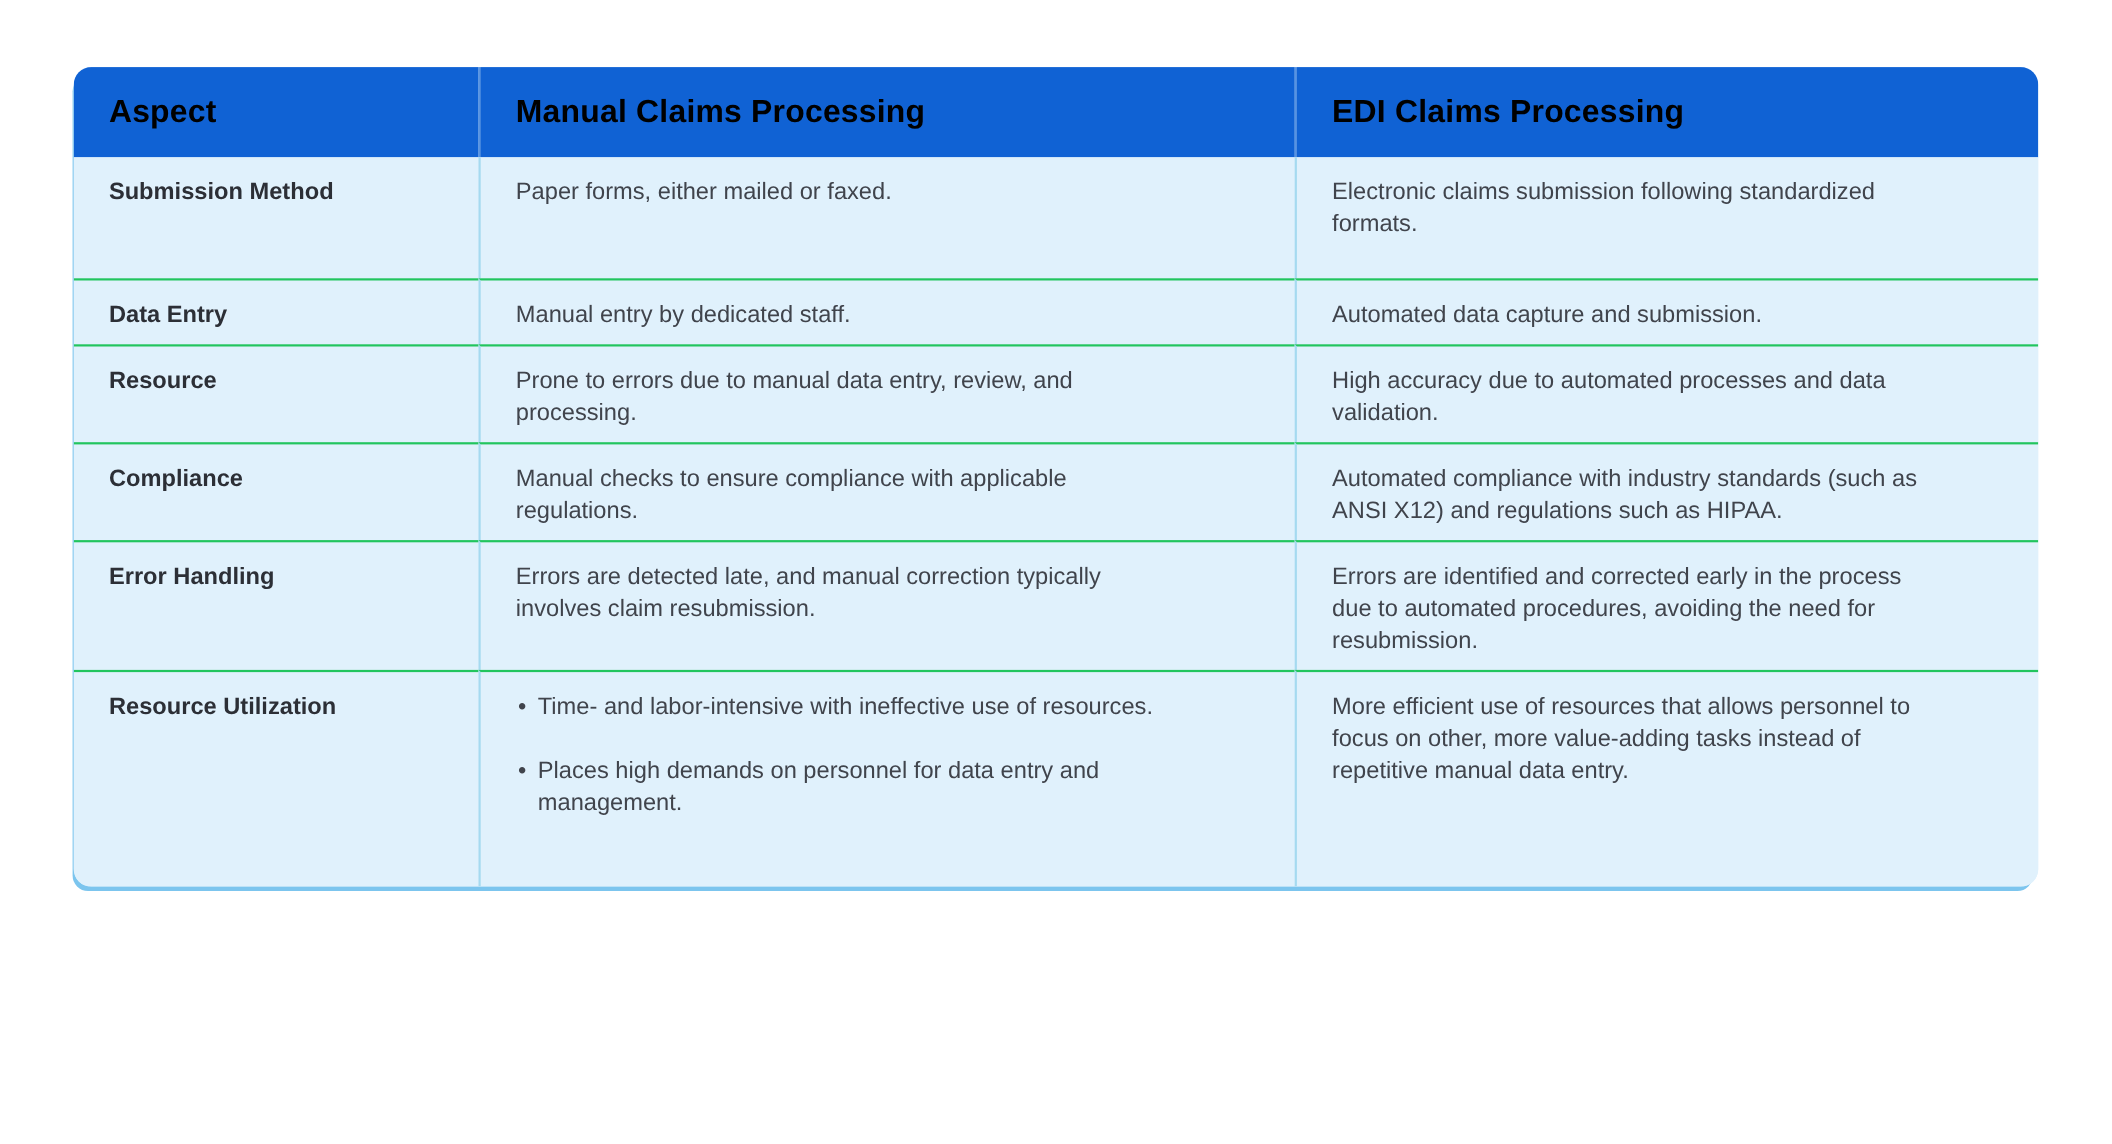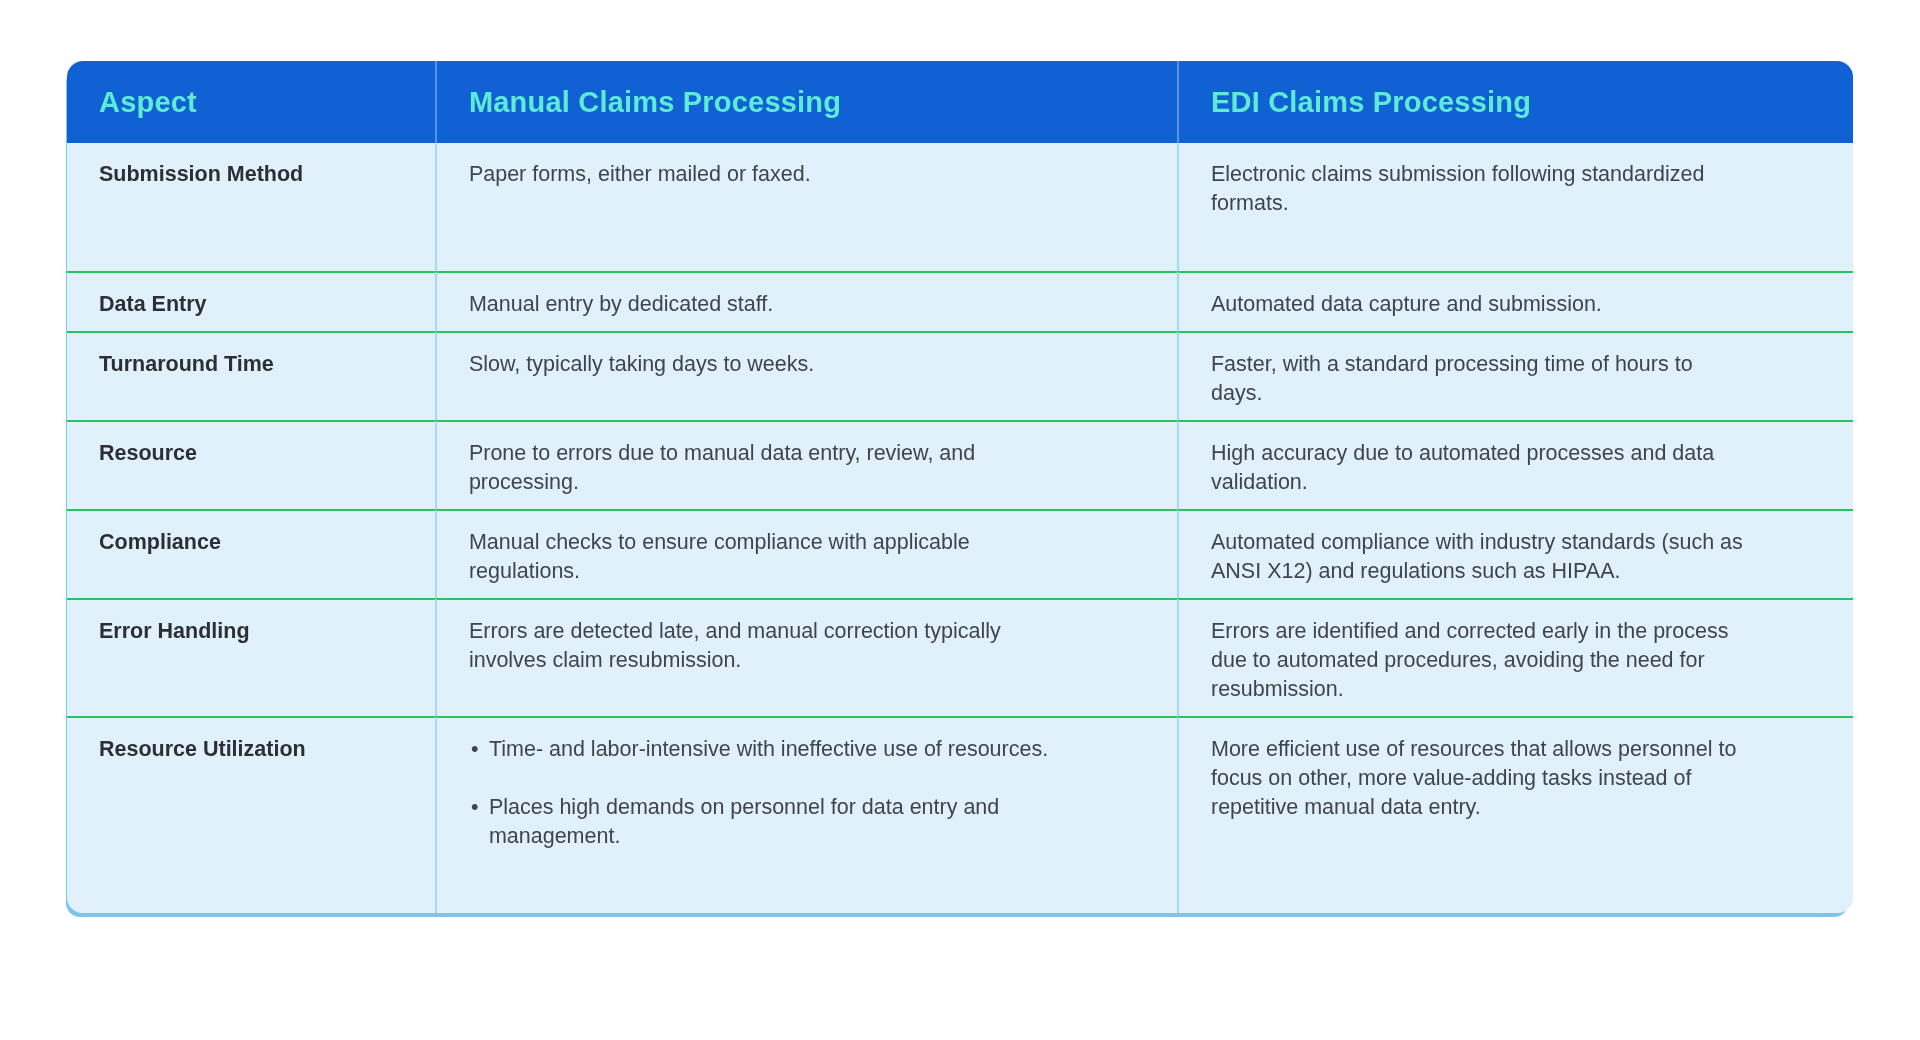--- a/index.html
+++ b/index.html
@@ -20,21 +20,21 @@
 
   table { width: 100%; border-collapse: separate; border-spacing: 0; table-layout: fixed; }
   col.c1 { width: 20.6%; }
   col.c2 { width: 41.55%; }
   col.c3 { width: 37.85%; }
 
   th, td { box-sizing: border-box; text-align: left; }
 
   th {
     background: #1062d4;
-    color: #5eead4;
+    color: #000000;
     height: 82px;
     vertical-align: middle;
     padding: 0 32px;
     font-size: 29px;
     font-weight: bold;
     letter-spacing: 0.2px;
   }
   th + th { border-left: 2px solid rgba(222, 240, 252, 0.35); }
 
   td {
@@ -49,21 +49,21 @@
   tbody tr + tr td { border-top: 2px solid #22c55e; }
 
   td.aspect {
     font-weight: bold;
     color: #2c2f36;
     font-size: 21.5px;
   }
   td.manual { padding-right: 112px; }
   td.edi    { padding-right: 110px; margin-top: 44px; }
 
-  tr.r0 td { height: 128px; }
+  tr.r0 td { height: 110px; }
   tr.r1 td { height: 57px; }
   tr.r2 td { height: 85px; }
   tr.r3 td { height: 85px; }
   tr.r4 td { height: 85px; }
   tr.r5 td { height: 85px; }
   tr.r6 td { height: 113px; }
   tr.r7 td { height: 197px; }
 
   .bullet {
     position: relative;
@@ -100,25 +100,20 @@
         <tr class="r0">
           <td class="aspect">Submission Method</td>
           <td class="manual">Paper forms, either mailed or faxed.</td>
           <td class="edi">Electronic claims submission following standardized formats.</td>
         </tr>
         <tr class="r1">
           <td class="aspect">Data Entry</td>
           <td class="manual">Manual entry by dedicated staff.</td>
           <td class="edi">Automated data capture and submission.</td>
         </tr>
-        <tr class="r2">
-          <td class="aspect">Turnaround Time</td>
-          <td class="manual">Slow, typically taking days to weeks.</td>
-          <td class="edi">Faster, with a standard processing time of hours to days.</td>
-        </tr>
         <tr class="r3">
           <td class="aspect">Resource</td>
           <td class="manual">Prone to errors due to manual data entry, review, and processing.</td>
           <td class="edi">High accuracy due to automated processes and data validation.</td>
         </tr>
         <tr class="r4">
           <td class="aspect">Compliance</td>
           <td class="manual">Manual checks to ensure compliance with applicable regulations.</td>
           <td class="edi">Automated compliance with industry standards (such as ANSI X12) and regulations such as HIPAA.</td>
         </tr>

